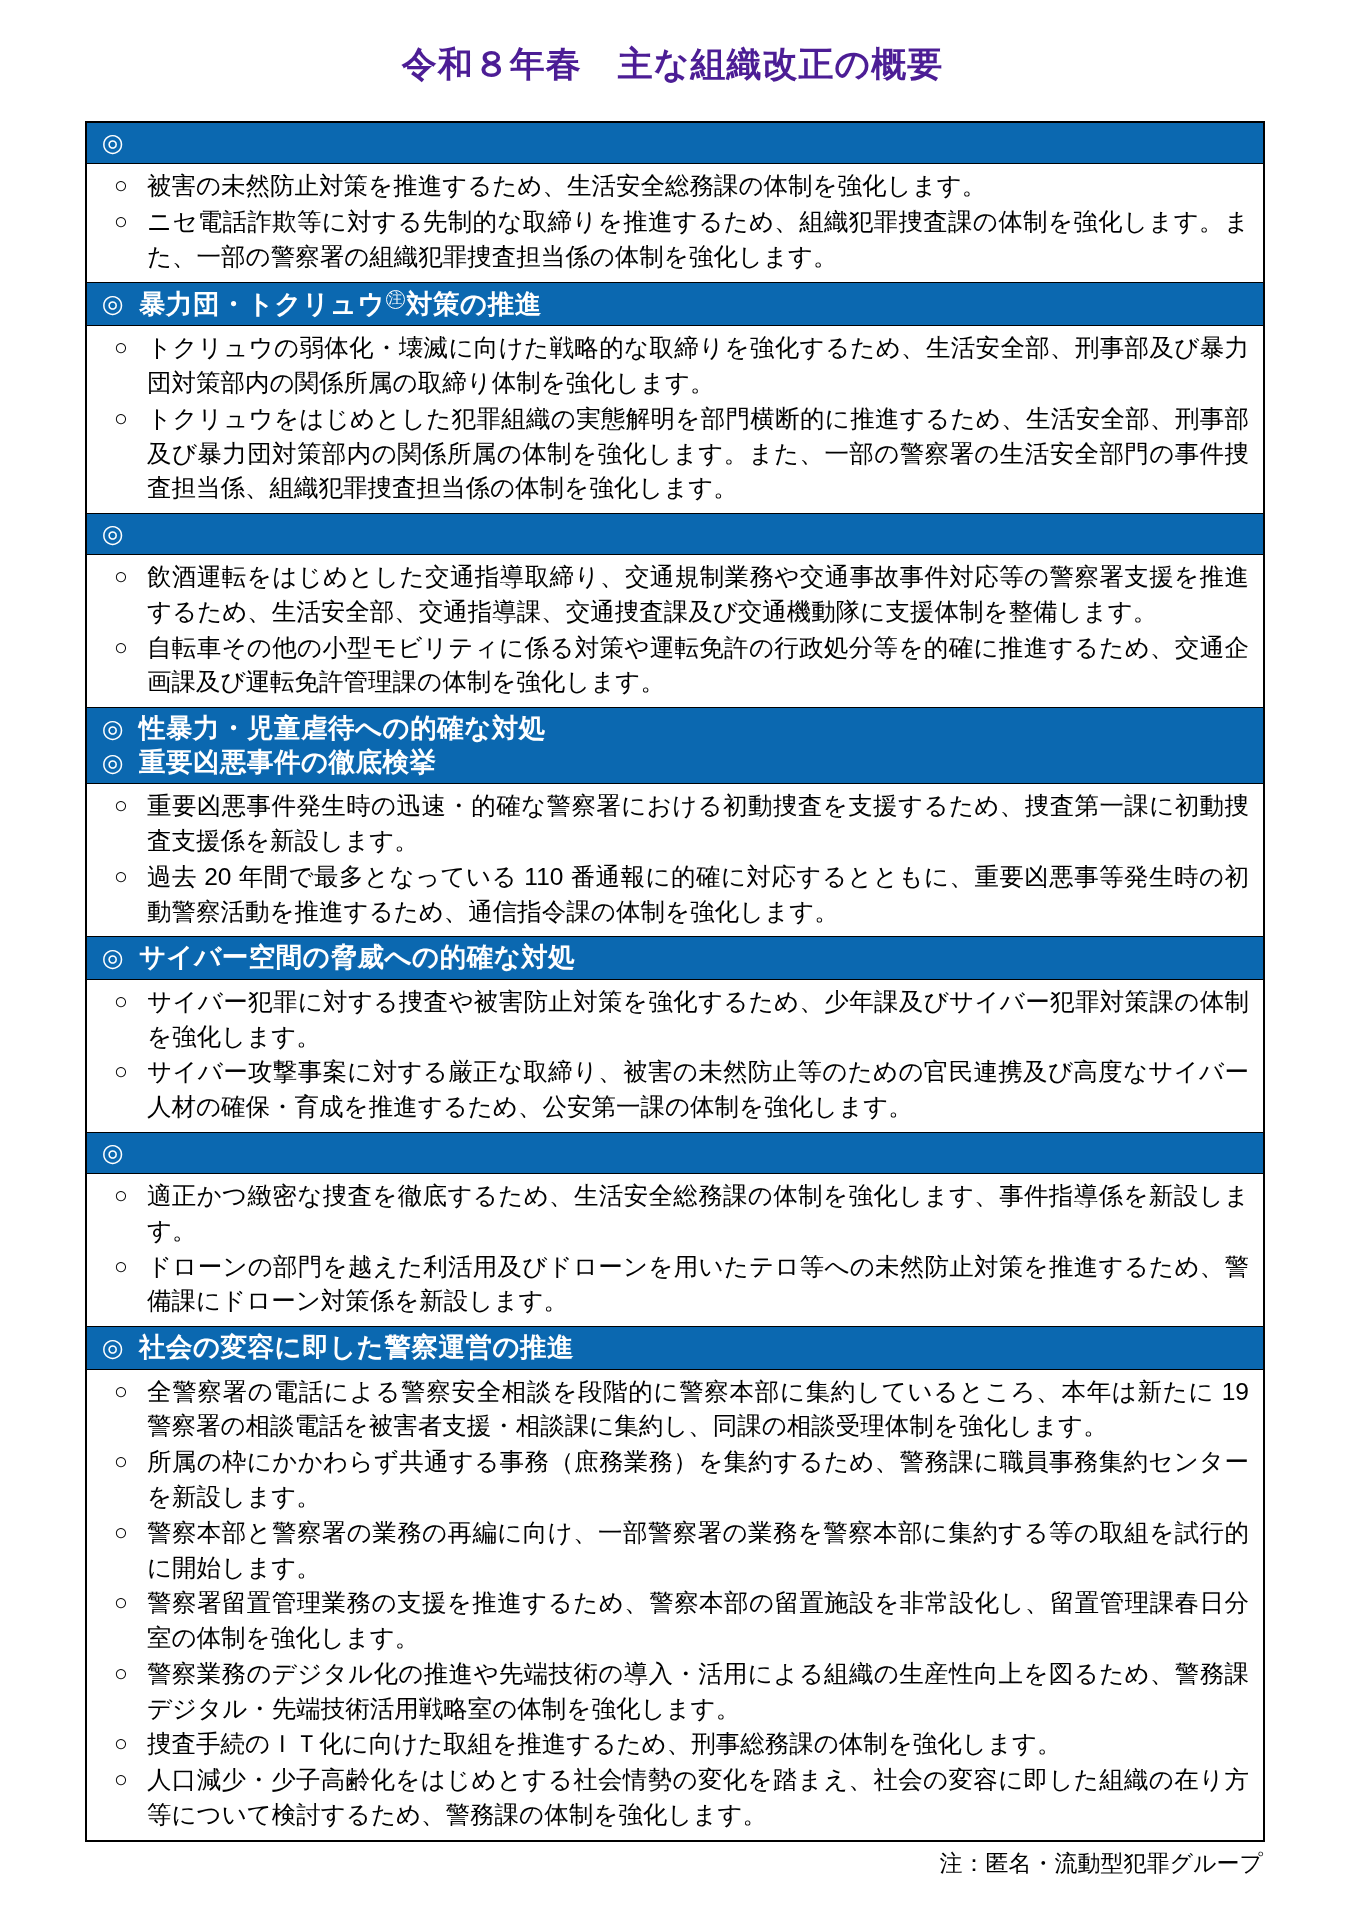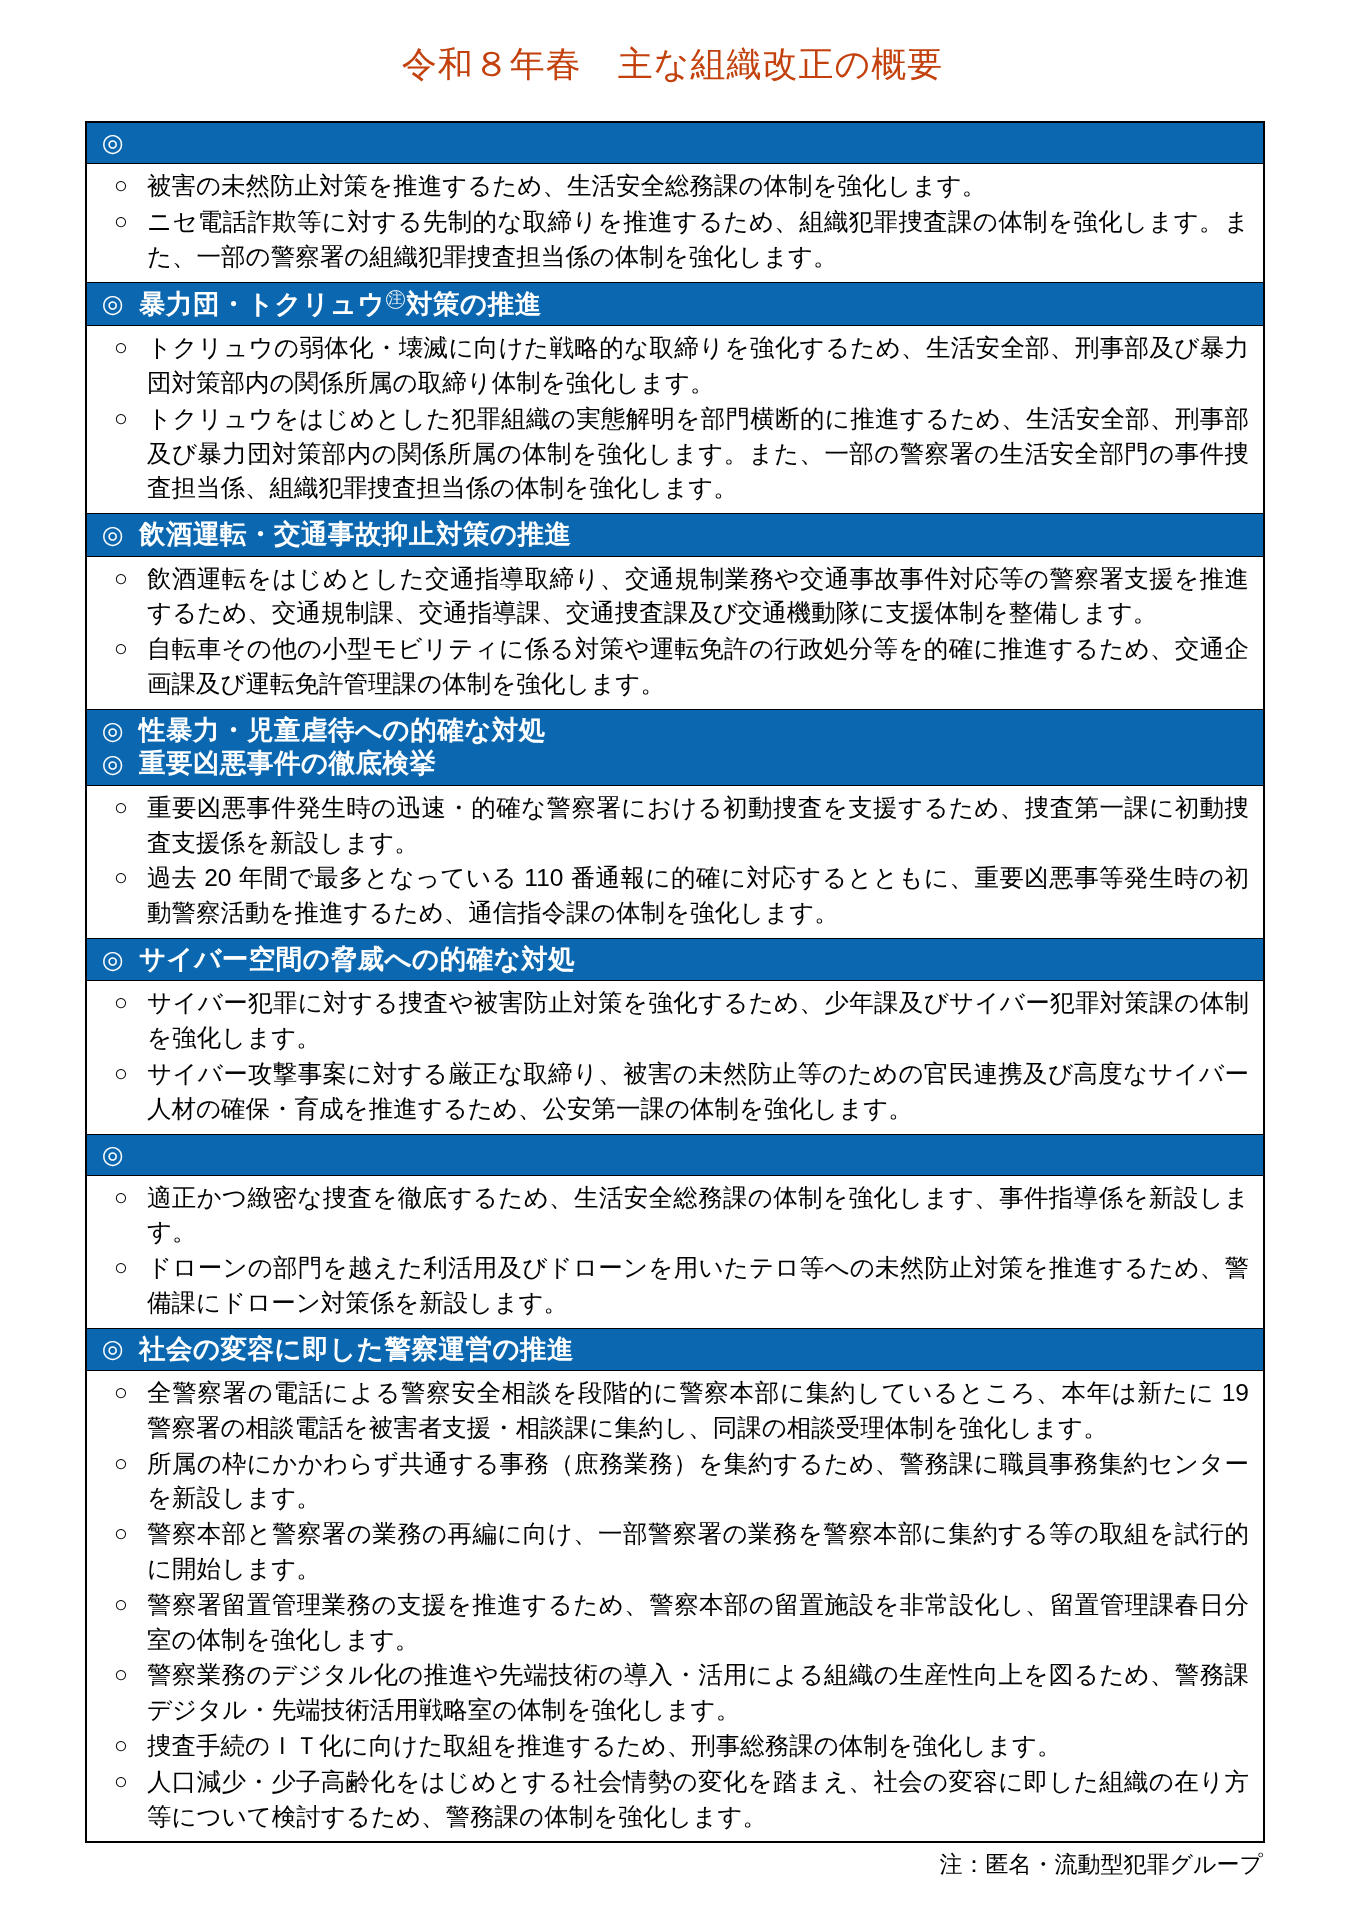--- a/index.html
+++ b/index.html
@@ -20,26 +20,26 @@
     position: relative;
     width: 1345px;
     height: 1916px;
     box-sizing: border-box;
     padding: 0;
   }
 
   .doc-title {
     text-align: center;
     font-size: 35px;
-    font-weight: normal;
+    font-weight: bold;
     letter-spacing: 1px;
     padding-top: 22px;
     padding-bottom: 14px;
     line-height: 1.1;
-    color: #c2410c;
+    color: #4c1d95;
   }
 
   .outline-box {
     margin: 0 80px 0 85px;
     border: 2px solid #000000;
     box-sizing: border-box;
     background: #ffffff;
   }
 
   
@@ -152,26 +152,25 @@
         <span class="item-text">トクリュウの弱体化・壊滅に向けた戦略的な取締りを強化するため、生活安全部、刑事部及び暴力団対策部内の関係所属の取締り体制を強化します。</span>
       </div>
       <div class="item">
         <span class="item-bullet">○</span>
         <span class="item-text">トクリュウをはじめとした犯罪組織の実態解明を部門横断的に推進するため、生活安全部、刑事部及び暴力団対策部内の関係所属の体制を強化します。また、一部の警察署の生活安全部門の事件捜査担当係、組織犯罪捜査担当係の体制を強化します。</span>
       </div>
     </div>
 
     <div class="sec-head">
       <span class="sec-bullet">◎</span>
-      <span class="sec-title">飲酒運転・交通事故抑止対策の推進</span>
-    </div>
-    <div class="sec-body">
-      <div class="item">
-        <span class="item-bullet">○</span>
-        <span class="item-text">飲酒運転をはじめとした交通指導取締り、交通規制業務や交通事故事件対応等の警察署支援を推進するため、交通規制課、交通指導課、交通捜査課及び交通機動隊に支援体制を整備します。</span>
+    </div>
+    <div class="sec-body">
+      <div class="item">
+        <span class="item-bullet">○</span>
+        <span class="item-text">飲酒運転をはじめとした交通指導取締り、交通規制業務や交通事故事件対応等の警察署支援を推進するため、生活安全部、交通指導課、交通捜査課及び交通機動隊に支援体制を整備します。</span>
       </div>
       <div class="item">
         <span class="item-bullet">○</span>
         <span class="item-text">自転車その他の小型モビリティに係る対策や運転免許の行政処分等を的確に推進するため、交通企画課及び運転免許管理課の体制を強化します。</span>
       </div>
     </div>
 
     <div class="sec-head stacked-top">
       <span class="sec-bullet">◎</span>
       <span class="sec-title">性暴力・児童虐待への的確な対処</span>

